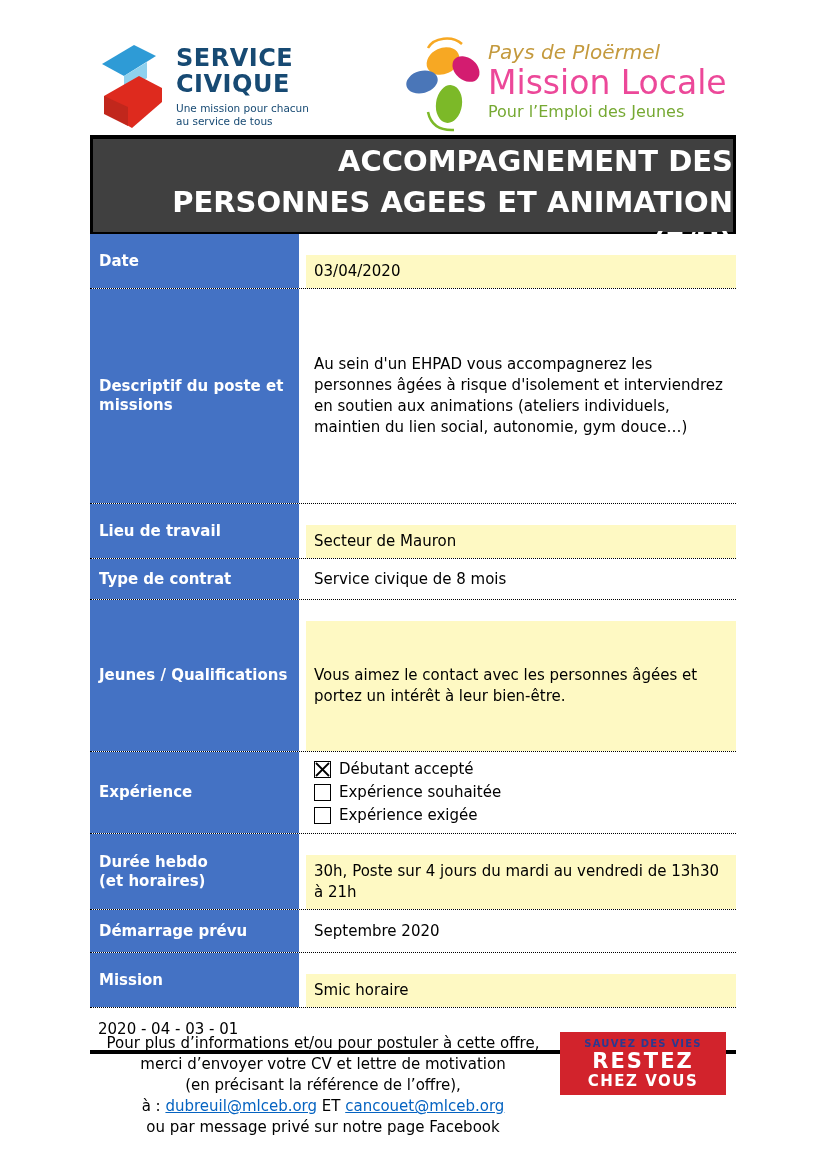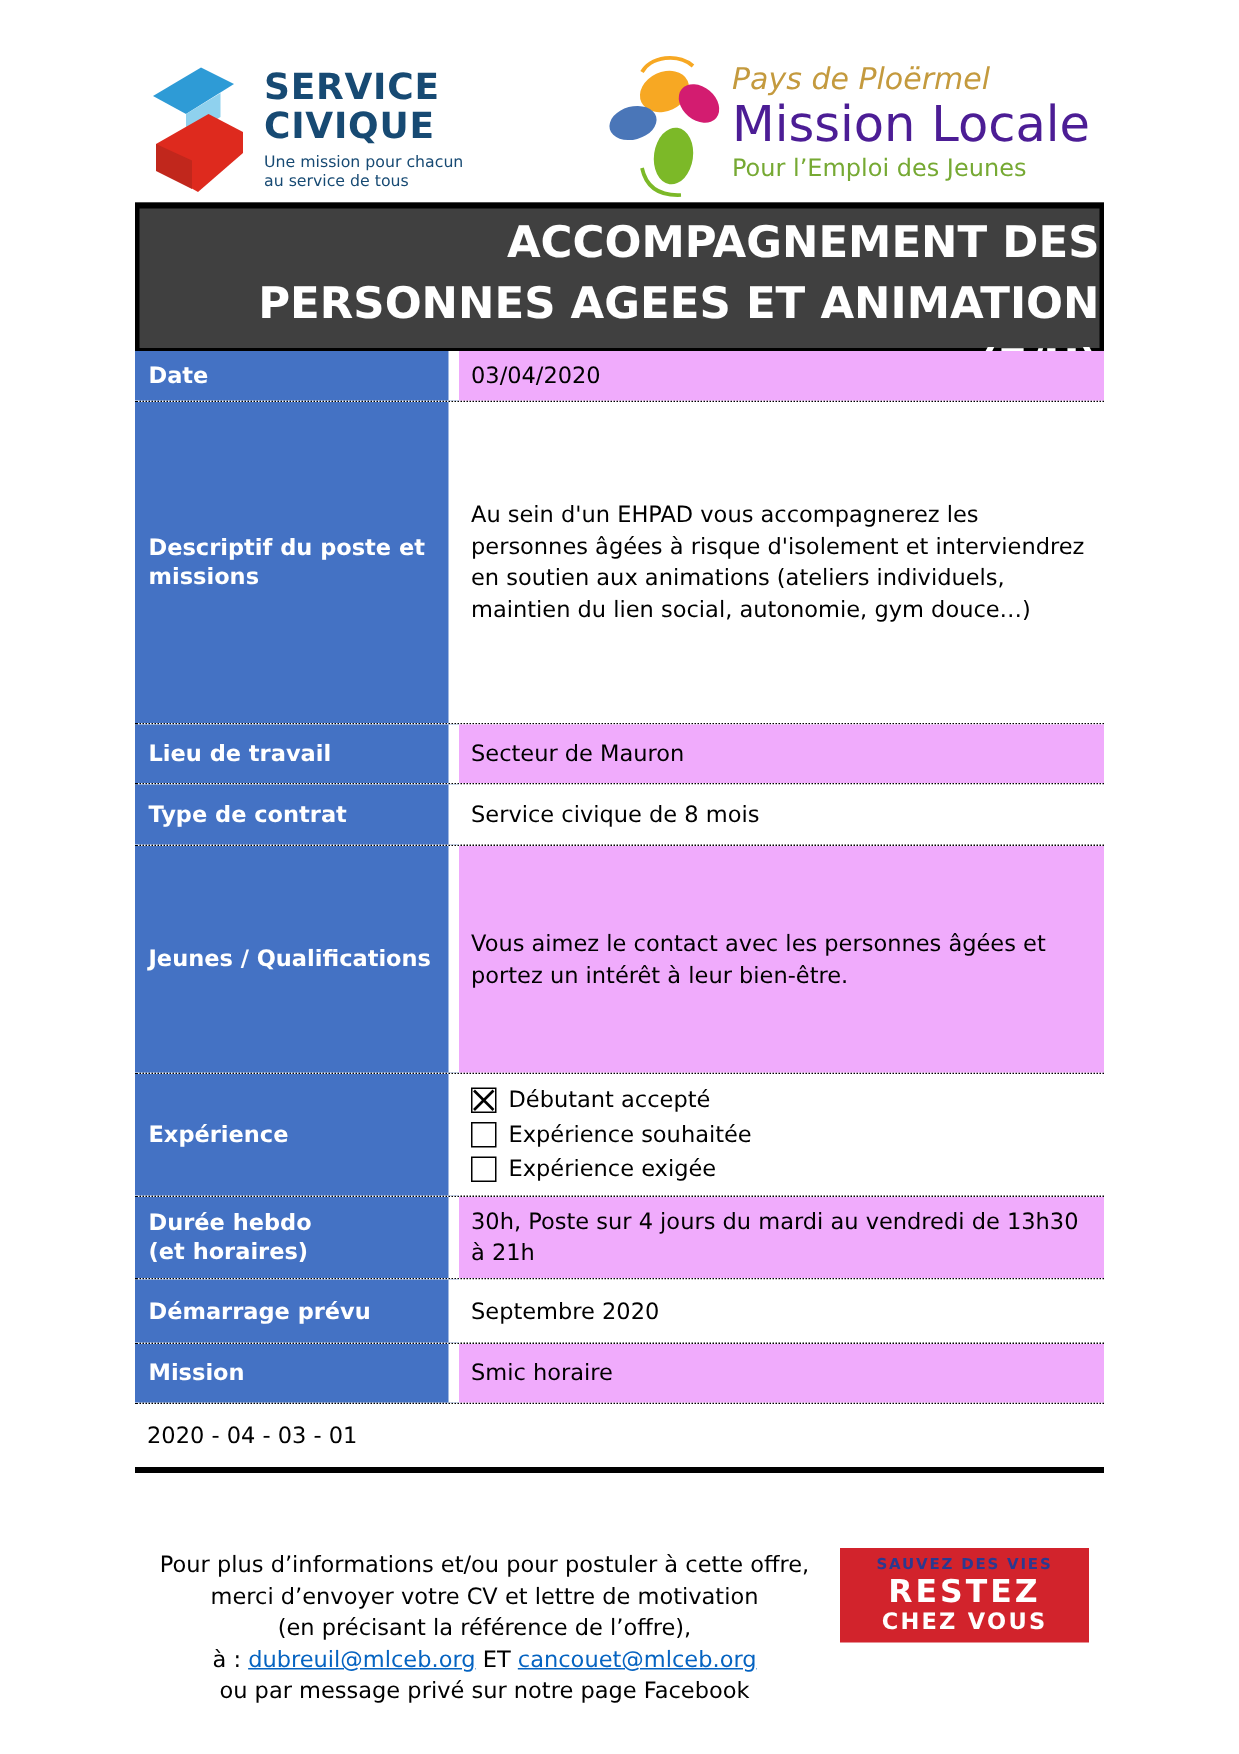--- a/index.html
+++ b/index.html
@@ -14,21 +14,21 @@
   .header-left { position:absolute; left:94px; top:40px; display:flex; }
   .sc-mark { width:74px; height:90px; flex:none; }
   .sc-text { margin-left:8px; padding-top:5px; }
   .sc-name { font-size:24px; font-weight:bold; color:#174a73; line-height:26px; letter-spacing:0.5px; }
   .sc-tagline { margin-top:5px; font-size:10.5px; color:#174a73; line-height:13px; white-space:pre-line; }
 
   .header-right { position:absolute; left:402px; top:34px; display:flex; }
   .ml-mark { width:84px; height:102px; flex:none; }
   .ml-text { margin-left:2px; padding-top:6px; }
   .ml-region { font-style:italic; color:#c49a3e; font-size:20px; line-height:24px; }
-  .ml-name { color:#4c1d95; font-size:33px; line-height:38px; font-weight:normal; }
+  .ml-name { color:#ec4899; font-size:33px; line-height:38px; font-weight:normal; }
   .ml-tagline { color:#76a933; font-size:16px; line-height:20px; }
 
   
   .offer-table { position:absolute; left:90px; top:135px; width:646px; border-bottom:4px solid #000; }
   .title-banner {
     box-sizing:border-box; height:99px;
     background:#404040; border:3px solid #000; border-top-width:4px; border-bottom-width:2px;
     color:#fff; font-weight:bold; font-size:29px; line-height:41px;
     text-align:right; white-space:pre-line; padding-top:2px;
   }
@@ -38,21 +38,21 @@
   .cell.label {
     width:216px; flex:none; background:#4472c4; border-right:7px solid #fff;
     color:#fff; font-weight:bold; font-size:15px; line-height:19px;
     display:flex; align-items:center; padding:4px 6px 4px 9px;
   }
   .label-text { white-space:pre-line; }
   .cell.value {
     flex:1; display:flex; flex-direction:column; justify-content:center;
     padding:6px 10px 6px 8px; font-size:15px; line-height:21px;
   }
-  .row.shaded .cell.value { background:#f0abfc; }
+  .row.shaded .cell.value { background:#fef9c3;margin-top:21px; }
   .row:nth-child(1){min-height:28px}  .row:nth-child(2){min-height:215px}
   .row:nth-child(3){min-height:40px}  .row:nth-child(4){min-height:41px}
   .row:nth-child(5){min-height:152px} .row:nth-child(6){min-height:82px}
   .row:nth-child(7){min-height:52px}  .row:nth-child(8){min-height:43px}
   .row:nth-child(9){min-height:40px}  .row:nth-child(10){min-height:42px}
 
   
   .cb-item { display:flex; align-items:center; margin:1px 0; }
   .cb-box { width:15px; height:15px; border:1.5px solid #000; background:#fff;
             margin-right:8px; position:relative; flex:none; }

